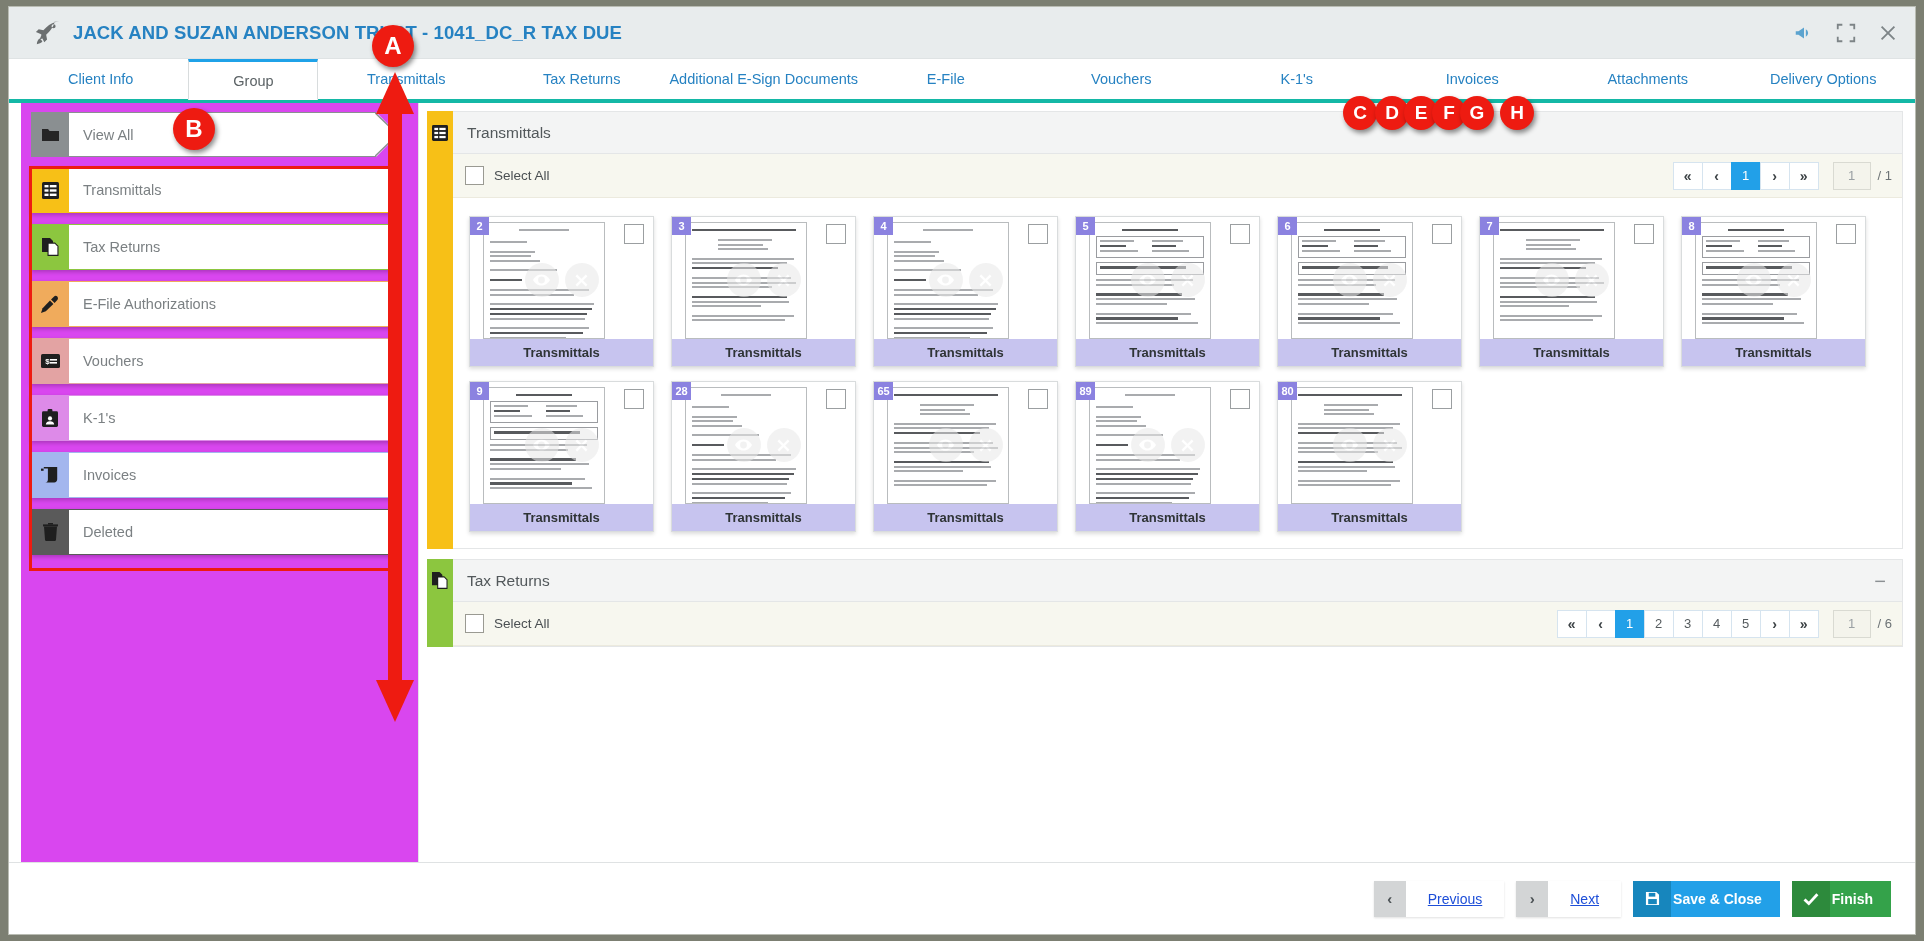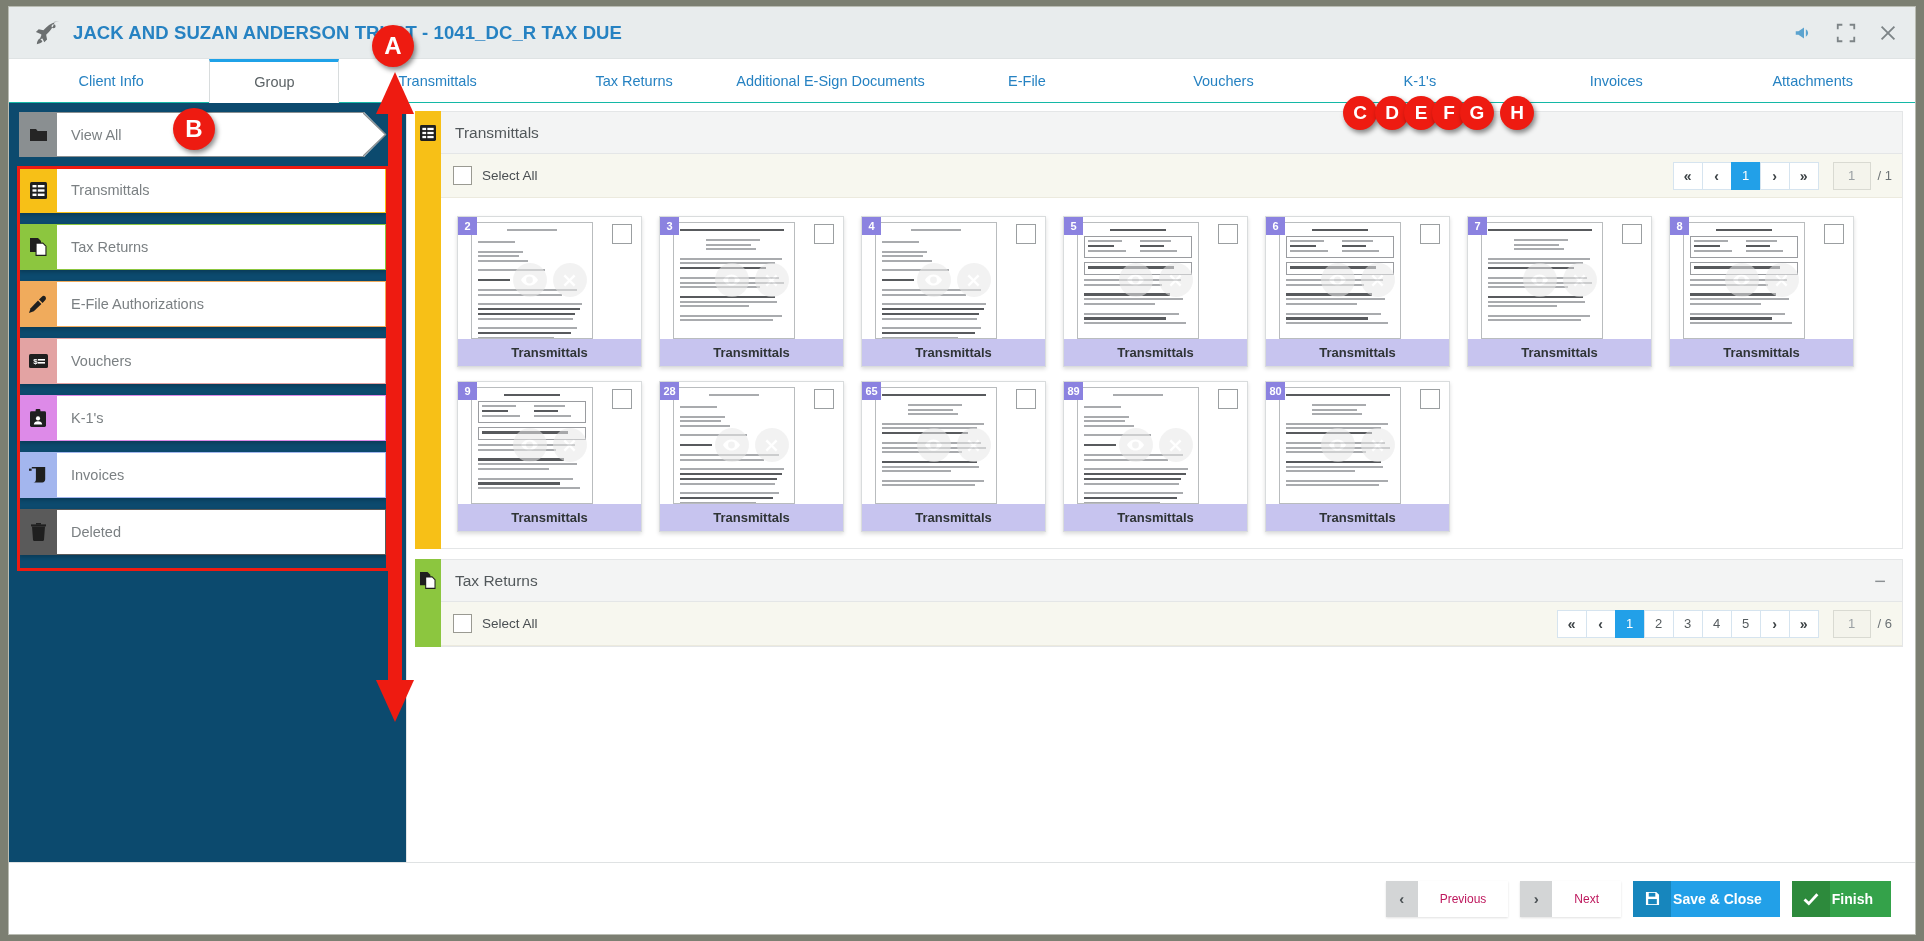--- a/index.html
+++ b/index.html
@@ -33,21 +33,21 @@
     white-space: nowrap;
   }
   .titlebar-spacer { flex: 1 1 auto; }
   .tb-icon { width: 22px; height: 22px; margin-left: 20px; color: #7d8487; cursor: pointer; }
   .tb-icon.megaphone { color: #5ba3cf; }
 
   
   .tabstrip {
     height: 44px; flex: 0 0 44px;
     background: #ffffff;
-    border-bottom: 1px solid #14b8a6;
+    border-bottom: 4px solid #14b8a6;
     display: flex; align-items: stretch;
     position: relative;
     padding: 0 4px;
   }
   .tab {
     flex: 1 1 0;
     display: flex; align-items: center; justify-content: center;
     font-size: 14.5px; color: #2682c2;
     cursor: pointer;
     position: relative;
@@ -63,24 +63,25 @@
     border-bottom: 1px solid #ffffff;
     flex: 0 0 130px;
   }
 
   
   .body-split { flex: 1 1 auto; display: flex; min-height: 0; position: relative; }
 
   
   .sidebar {
     width: 398px; flex: 0 0 398px;
-    background: #0c4a6e;
+    background: #d946ef;
     border-right: 1px solid #e2e5e6;
     padding: 9px 20px 0 10px;
     position: relative;
+    margin-left: 12px;
   }
   .viewall-chip {
     height: 45px;
     display: flex; align-items: stretch;
     position: relative;
     margin-bottom: 10px;
   }
   .viewall-icon-box {
     width: 38px; flex: 0 0 38px;
     background: #8a8f91;
@@ -280,21 +281,21 @@
   }
   .btn-split { display: flex; height: 36px; box-shadow: 0 1px 2px rgba(0,0,0,0.12); cursor: pointer; }
   .btn-split .ic {
     width: 32px; background: #d3d5d6;
     display: flex; align-items: center; justify-content: center;
     color: #4d5356; font-weight: bold; font-size: 15px;
   }
   .btn-split .lb {
     background: #ffffff; padding: 0 22px;
     display: flex; align-items: center;
-    font-size: 12px; color: #be185d;
+    font-size: 14px; color: #1d4ed8; text-decoration: underline;
   }
   .btn-solid { display: flex; height: 36px; cursor: pointer; }
   .btn-solid .ic {
     width: 38px; display: flex; align-items: center; justify-content: center; color: #ffffff;
   }
   .btn-solid .lb {
     padding: 0 18px 0 2px; display: flex; align-items: center;
     font-size: 14px; font-weight: bold; color: #ffffff;
   }
   .btn-save .ic { background: #1786bd; }
@@ -343,20 +344,21 @@
     <div class="tab">Client Info</div>
     <div class="tab active">Group</div>
     <div class="tab">Transmittals</div>
     <div class="tab">Tax Returns</div>
     <div class="tab">Additional E-Sign Documents</div>
     <div class="tab">E-File</div>
     <div class="tab">Vouchers</div>
     <div class="tab">K-1's</div>
     <div class="tab">Invoices</div>
     <div class="tab">Attachments</div>
+    <div class="tab">Delivery Options</div>
   </div>
 
   <div class="body-split">
 
     <div class="sidebar">
 
       <div class="viewall-chip">
         <div class="viewall-icon-box">
           <svg width="17" height="14" viewBox="0 0 17 14">
               <path fill="#252525" d="M0 1h6l1.6 2H17v10H0z"></path>

